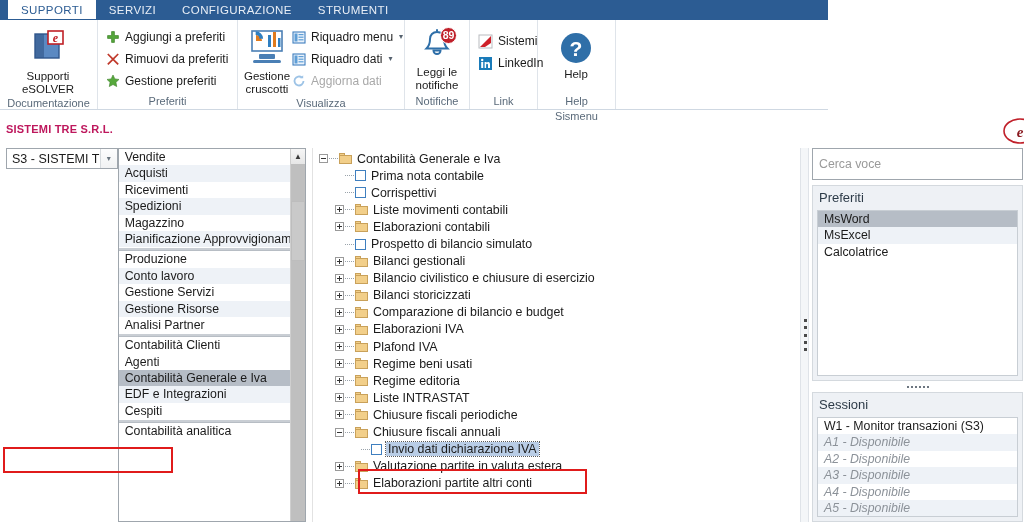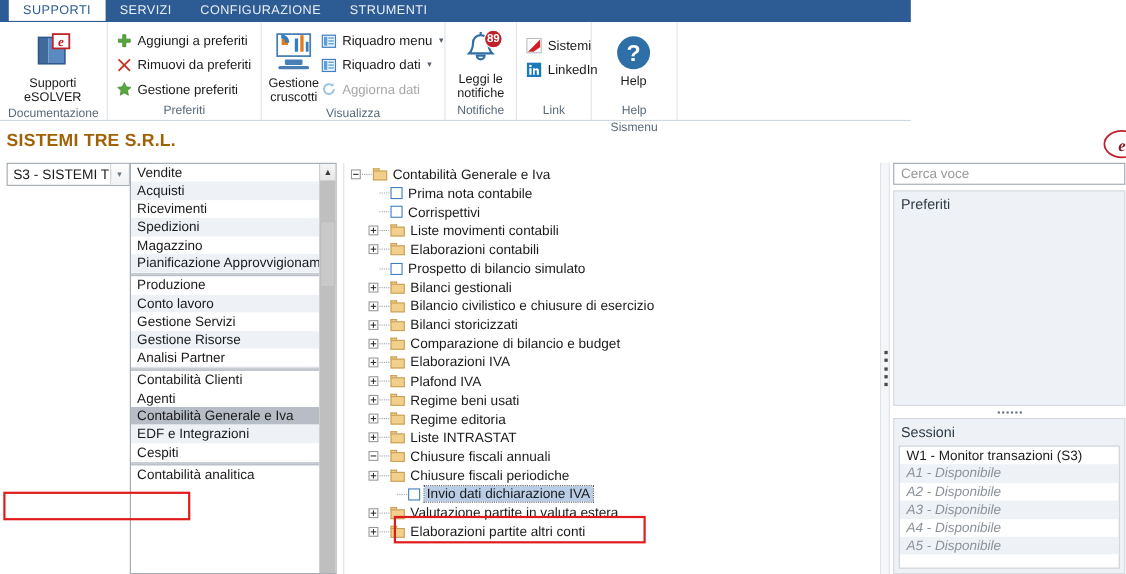--- a/index.html
+++ b/index.html
@@ -113,23 +113,23 @@
 
   
   .titlerow {
     height:38px;
     display:flex;
     align-items:center;
     padding:0 6px;
     position:relative;
   }
   .apptitle {
-    font-size:16px;
+    font-size:11px;
     font-weight:bold;
-    color:#a16207;
+    color:#be185d;
     letter-spacing:.2px;
   }
   .corner-logo {
     position:absolute;
     right:-6px;
     top:7px;
     width:34px;height:30px;
     overflow:hidden;
   }
 
@@ -303,21 +303,21 @@
   }
   .splitter .grip i { display:block;width:3px;height:3px;background:#4a4a4a; }
 
   .rightpane {
     width:215px;
     display:flex;
     flex-direction:column;
     padding:0 1px 0 3px;
   }
   .searchbox {
-    height:20px;
+    height:32px;
     border:1px solid #9fa6ad;
     background:#fff;
     display:flex;align-items:center;
     padding-left:6px;
     font-size:12.3px;
     color:#9a9a9a;
     margin-bottom:5px;
     cursor:text;
   }
   .panelgroup {
@@ -739,36 +739,36 @@
         <div class="tnode" style="padding-left: 22px;">
           <span class="exp plus"></span>
           <span class="dots"></span>
           <span class="folder">
             <b></b>
             <i></i>
           </span>
           <span class="tlabel">Liste INTRASTAT</span>
         </div>
         <div class="tnode" style="padding-left: 22px;">
+          <span class="exp plus"></span>
+          <span class="dots"></span>
+          <span class="folder">
+            <b></b>
+            <i></i>
+          </span>
+          <span class="tlabel">Chiusure fiscali periodiche</span>
+        </div>
+        <div class="tnode" style="padding-left: 22px;">
           <span class="exp"></span>
           <span class="dots"></span>
           <span class="folder">
             <b></b>
             <i></i>
           </span>
           <span class="tlabel">Chiusure fiscali annuali</span>
-        </div>
-        <div class="tnode" style="padding-left: 22px;">
-          <span class="exp plus"></span>
-          <span class="dots"></span>
-          <span class="folder">
-            <b></b>
-            <i></i>
-          </span>
-          <span class="tlabel">Chiusure fiscali periodiche</span>
         </div>
         <div class="tnode selected" style="padding-left: 38px;">
           <span class="expspace"></span>
           <span class="dots"></span>
           <span class="docicon"></span>
           <span class="tlabel">Invio dati dichiarazione IVA</span>
         </div>
         <div class="tnode" style="padding-left: 22px;">
           <span class="exp plus"></span>
           <span class="dots"></span>
@@ -798,20 +798,25 @@
         <i></i>
         <i></i>
     </div>
   </div>
 
   <div class="rightpane">
     <div class="searchbox">Cerca voce</div>
 
     <div class="panelgroup" style="height:196px">
       <div class="ptitle">Preferiti</div>
+      <div class="pbody" id="fav-list">
+          <div class="prow sel">MsWord</div>
+          <div class="prow alt">MsExcel</div>
+          <div class="prow">Calcolatrice</div>
+        </div>
     </div>
 
     <div class="hsplit">
       <i></i>
         <i></i>
         <i></i>
         <i></i>
         <i></i>
         <i></i>
     </div>

